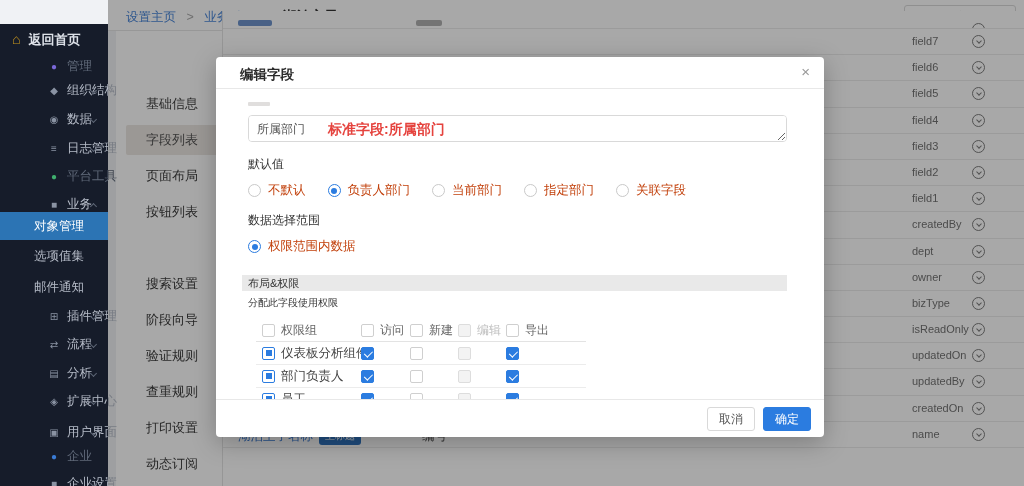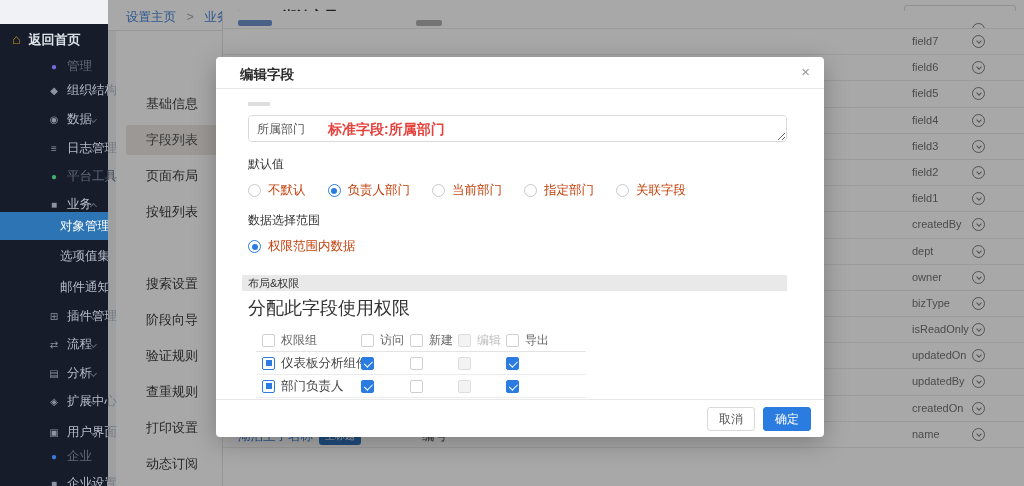--- a/index.html
+++ b/index.html
@@ -8,21 +8,21 @@
 
   
   .sidebar { position:absolute; left:0; top:0; width:108px; height:486px; background:#161c2a; z-index:5;margin-top:24px; }
   .side-home { position:absolute; left:0; top:0; width:108px; height:30px; line-height:30px; color:#dde1e8; font-size:13px; font-weight:bold; cursor:pointer; }
   .side-home .ic { color:#c9971c; margin:0 8px 0 12px; font-size:14px; }
   .s-item { position:absolute; left:0; width:108px; height:28px; line-height:28px; font-size:12.5px; color:#b6bcc8; cursor:pointer; white-space:nowrap;padding-left:36px; }
   .s-item .ic { display:inline-block; width:12px; margin:0 7px 0 12px; font-size:10px; color:#8a93a3; text-align:center; }
   .s-item.dim { color:#5f6878; }
   .s-item .chev { position:absolute; right:12px; top:12px; width:5px; height:5px; border-right:1px solid #5d6575; border-bottom:1px solid #5d6575; transform:rotate(45deg); }
   .s-item .chev.up { transform:rotate(-135deg); top:14px; }
-  .s-child { padding-left:60px; }
+  .s-child { padding-left:34px; }
   .s-item.sel { background:#2c74b4; color:#fff; }
   .ic.purple { color:#7a68d8; } .ic.green { color:#3faf6e; } .ic.blue { color:#3a7bd5; }
 
   
   .main { position:absolute; left:108px; top:0; right:0; bottom:0; background:#f0f2f5; }
   .topbar { position:absolute; left:0; top:0; right:0; height:31px; background:#fff; border-bottom:1px solid #e6e6e6; }
   .crumbs { position:absolute; left:18px; top:8px; font-size:12.5px; color:#999; }
   .crumbs .lnk { color:#4a86d8; cursor:pointer; }
   .crumbs .sep { margin:0 7px; color:#aaa; }
   .crumbs .cur { color:#333; font-size:14px; font-weight:bold; }
@@ -63,21 +63,21 @@
   .field-wrap { position:relative; margin-top:9px; }
   .field-wrap textarea { width:539px; height:27px; border:1px solid #d9d9d9; border-radius:4px; padding:5px 8px; font-size:12px; color:#555; font-family:inherit; resize:both; outline:none; display:block; }
   .annotation { position:absolute; left:80px; top:6px; font-size:14px; font-weight:bold; color:#e5433e; pointer-events:none; white-space:nowrap; }
   .sec-label { margin-top:14px; font-size:12px; font-weight:normal; color:#333; }
   .radio-row { display:flex; align-items:center; margin-top:9px; font-size:12.5px; color:#c2410c; }
   .radio-opt { display:flex; align-items:center; margin-right:22px; cursor:pointer; }
   .radio { width:13px; height:13px; border:1px solid #c9c9c9; border-radius:50%; margin-right:7px; position:relative; background:#fff; }
   .radio.on { border-color:#2b7ce0; }
   .radio.on::after { content:""; position:absolute; left:2.5px; top:2.5px; width:6px; height:6px; border-radius:50%; background:#2b7ce0; }
   .graybar { margin:20px 0 0; margin-left:-6px; width:545px; height:16px; background:#e9e9e9; line-height:16px; padding-left:6px; font-size:11px; font-weight:normal; color:#333; }
-  .subtitle { margin-top:5px; font-size:18px; color:#333; }
+  .subtitle { margin-top:5px; font-size:10px; color:#333; }
   .perm { margin-top:9px; width:330px; margin-left:8px; }
   .p-row { display:grid; grid-template-columns:99px 49px 48px 48px 60px; align-items:center; height:23px; border-bottom:1px solid #ececec; font-size:12px; color:#666; }
   .p-row.head { border-bottom:1px solid #e3e3e3; }
   .p-cell { display:flex; align-items:center; }
   .p-cell span { margin-left:6px; white-space:nowrap; }
   .p-cell span.dis { color:#bdbdbd; }
   .p-name { font-size:12.5px; color:#444; }
   .cb { width:13px; height:13px; border:1px solid #cfcfcf; border-radius:2px; background:#fff; position:relative; cursor:pointer; flex:none; }
   .cb.on { background:#2b7ce0; border-color:#2b7ce0; }
   .cb.on::after { content:""; position:absolute; left:4px; top:1.5px; width:3.5px; height:7px; border-right:1.5px solid #fff; border-bottom:1.5px solid #fff; transform:rotate(45deg); }

